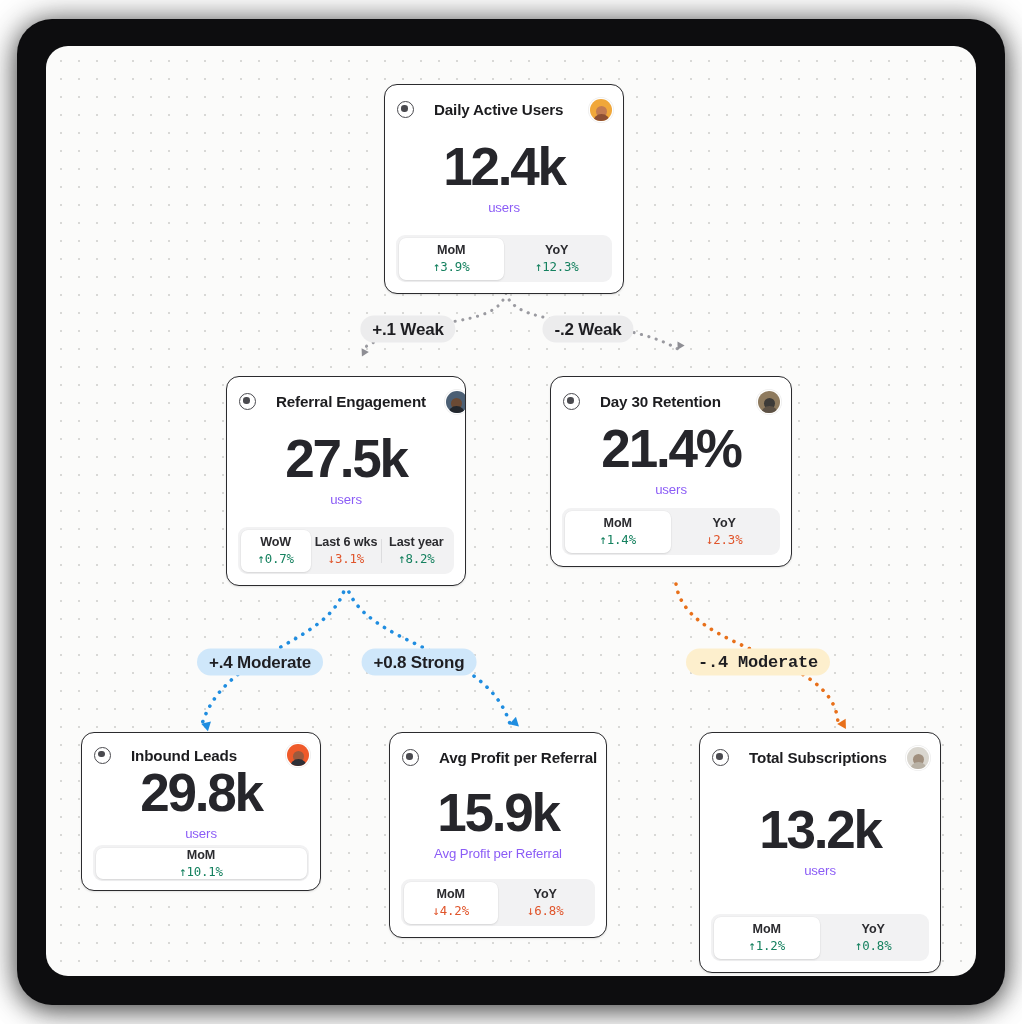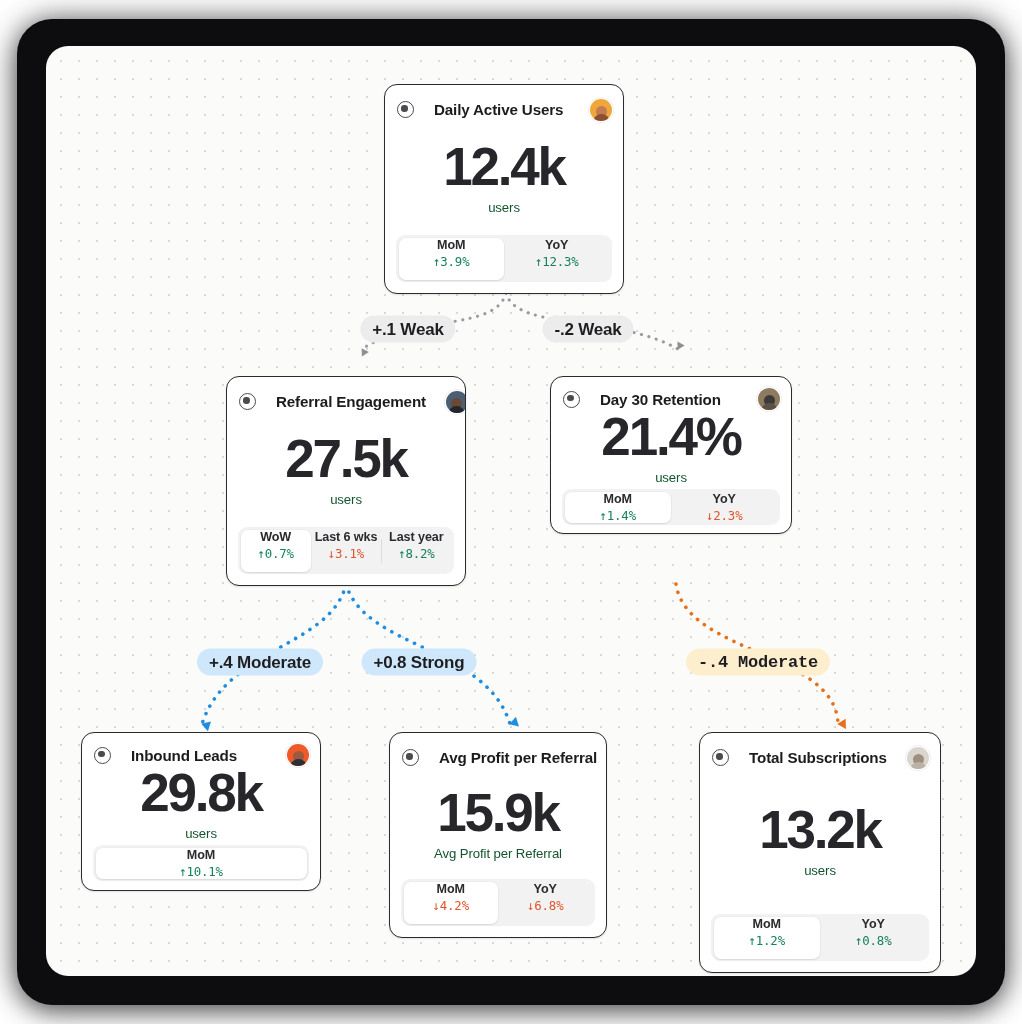--- a/index.html
+++ b/index.html
@@ -136,41 +136,42 @@
   .metric-value {
     font-size: 53px;
     font-weight: bold;
     color: #26262b;
     letter-spacing: -2.2px;
     line-height: 1;
   }
 
   .metric-unit {
     font-size: 13.2px;
-    color: #14532d;
+    color: #8b5cf6;
     margin-top: 7px;
     letter-spacing: -0.1px;
   }
 
   
   .stats {
     margin: 0 11px 11px 11px;
     background: #f2f2f3;
     border-radius: 9px;
     display: flex;
     height: 47px;
     padding: 2.5px;
     position: relative;
   }
 
   .stat {
     flex: 1 1 0;
     display: flex;
     flex-direction: column;
     align-items: center;
+    justify-content: center;
     gap: 2px;
     position: relative;
     border-radius: 7px;
   }
 
   .stat.active {
     background: #ffffff;
     box-shadow: 0 1px 2px rgba(0,0,0,0.10), 0 0 0 0.6px rgba(0,0,0,0.03);
   }
 
@@ -305,21 +306,21 @@
           <span class="stat-label">Last 6 wks</span>
           <span class="stat-delta down">↓3.1%</span>
         </div>
         <div class="stat divided">
           <span class="stat-label">Last year</span>
           <span class="stat-delta up">↑8.2%</span>
         </div>
       </div>
     </div>
 
-    <div class="card" style="left:504px; top:330px; width:242px; height:158px;">
+    <div class="card" style="left:504px; top:330px; width:242px; height:191px;">
       <div class="card-head">
         <span class="target-icon"></span>
         <span class="card-title">Day 30 Retention</span>
         <span class="avatar">
           <span class="bg" style="background:#8e7a5e"></span>
           <span class="face" style="background:#3c3a38"></span>
           <span class="body" style="background:#5c5145"></span>
         </span>
       </div>
       <div class="card-body">

